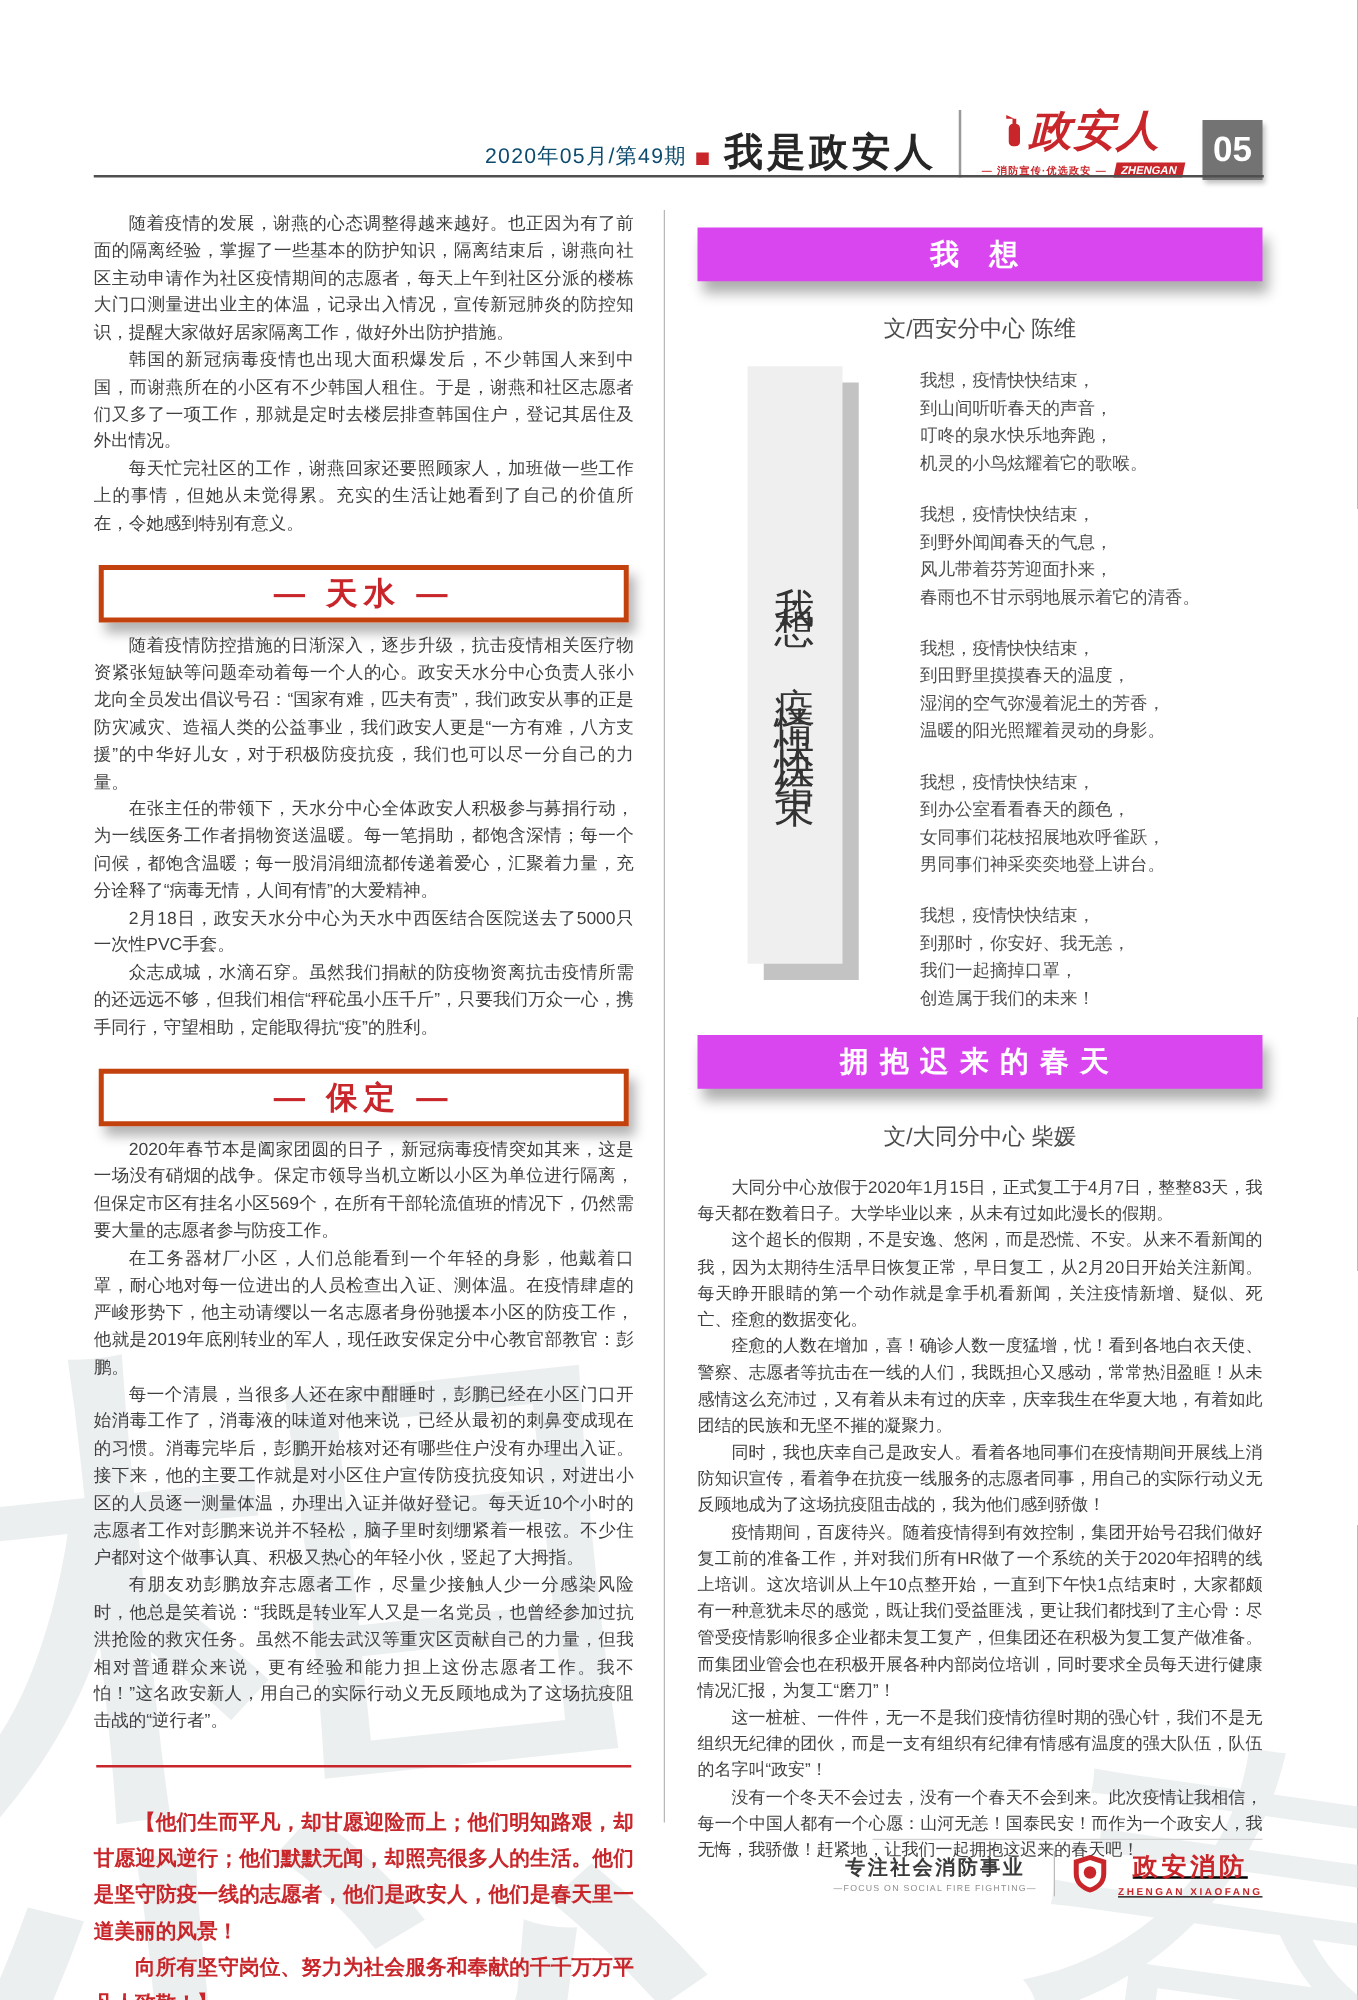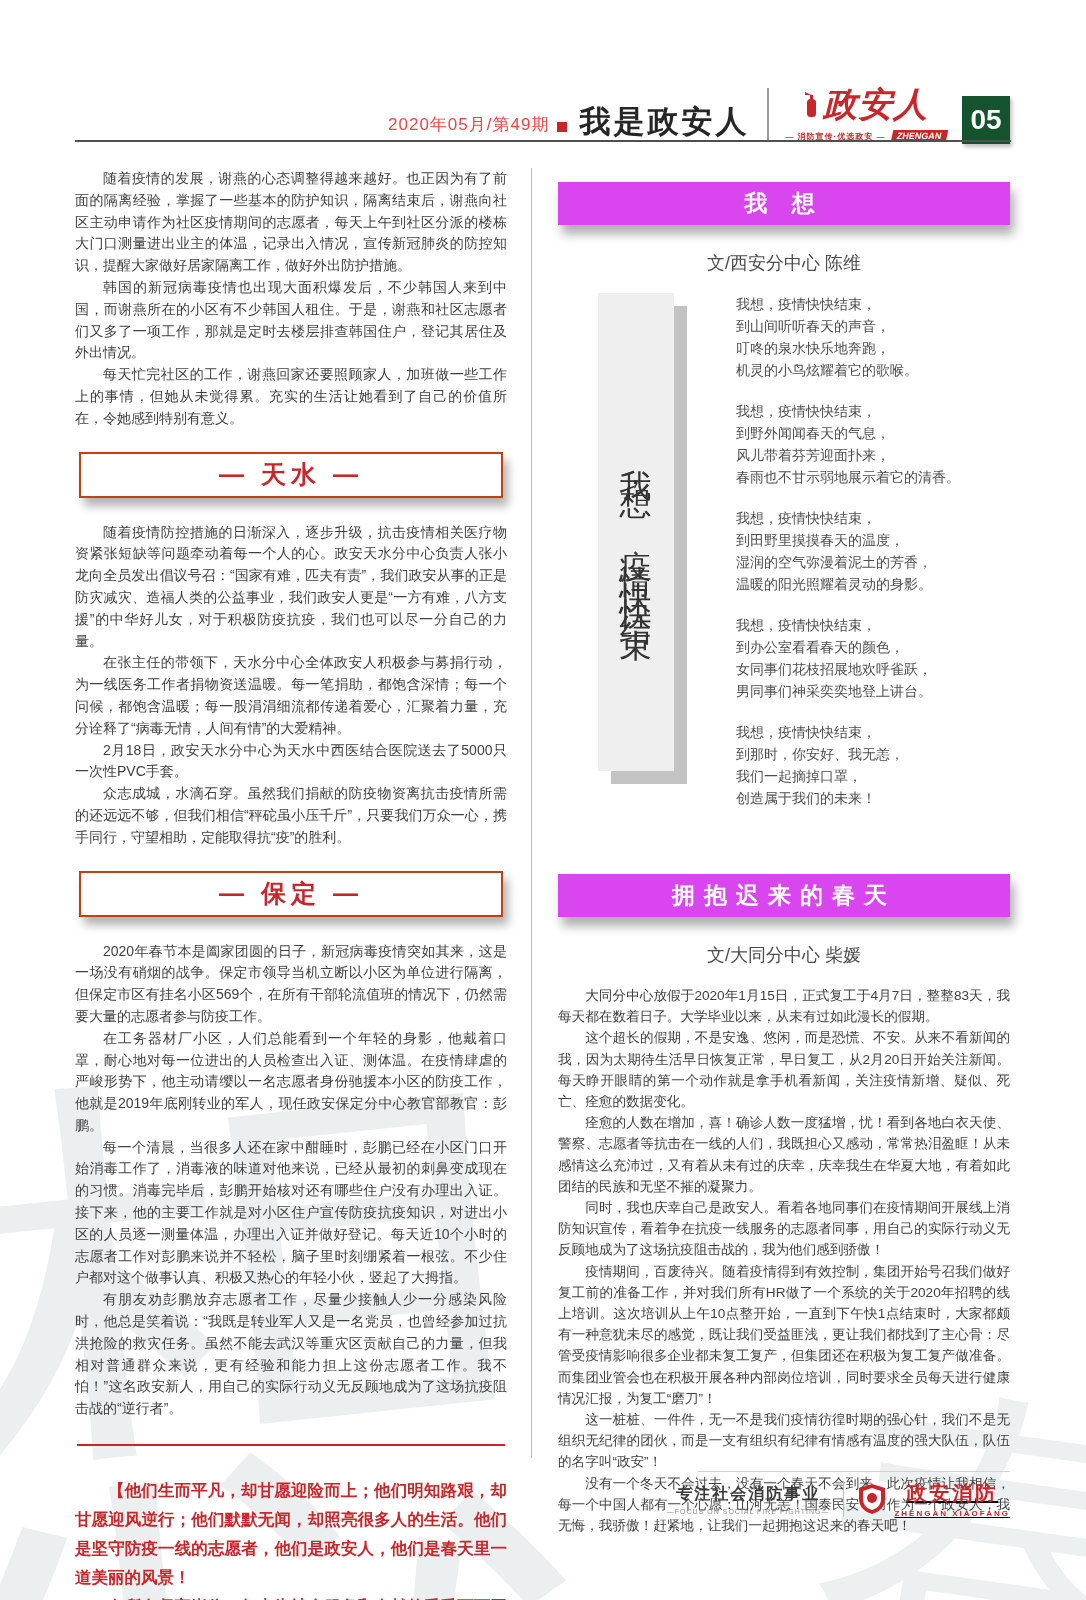--- a/index.html
+++ b/index.html
@@ -8,61 +8,61 @@
   .page {
     position:relative; width:1086px; height:1600px; margin:0 auto;
     background:#ffffff; overflow:hidden;
   }
   
   .wm { position:absolute; z-index:0; font-family:"DejaVu Serif","Liberation Serif",serif; line-height:1; pointer-events:none; }
   .wm1 { left:-60px; top:1060px; font-size:620px; color:#eceff0; transform:rotate(-6deg); }
   .wm2 { right:-90px; top:1380px; font-size:360px; color:#edf0f1; transform:rotate(8deg); }
   
   .header { position:absolute; top:82px; right:76px; display:flex; align-items:flex-end; z-index:2; }
-  .issue-date { font-size:17px; color:#ef4444; letter-spacing:1px; padding-bottom:8px; }
+  .issue-date { font-size:17px; color:#0c4a6e; letter-spacing:1px; padding-bottom:8px; }
   .red-square { width:10px; height:10px; background:#c8262a; margin:0 12px 12px 8px; }
   .masthead { font-size:31px; font-weight:900; color:#262626; letter-spacing:3px; padding-bottom:1px; }
   .head-divider { width:2px; height:54px; background:#9a9a9a; margin:0 16px 2px 18px; }
   .logo { display:flex; flex-direction:column; align-items:center; padding-bottom:2px; }
   .logo-top { display:flex; align-items:center; gap:4px; }
   .logo-main { font-size:34px; font-weight:900; font-style:italic; color:#c8262a; letter-spacing:1px; }
   .logo-sub { display:flex; align-items:center; gap:6px; margin-top:2px; }
   .logo-tagline { font-size:8px; color:#c8262a; letter-spacing:1px; font-weight:bold; }
   .logo-en { font-size:9px; color:#fff; background:#c8262a; padding:1px 5px; font-weight:bold; transform:skewX(-12deg); }
-  .page-num { width:48px; height:48px; background:#14532d; color:#fff; font-size:28px; font-weight:900;
+  .page-num { width:48px; height:48px; background:#737373; color:#fff; font-size:28px; font-weight:900;
     display:flex; align-items:center; justify-content:center; margin-left:16px; box-shadow:2px 3px 4px rgba(0,0,0,.25); }
   .header-rule { position:absolute; top:140px; left:75px; right:75px; height:2px; background:#4f4f4f; z-index:2; }
   
   .columns { position:absolute; top:168px; left:75px; right:76px; height:1330px; display:flex; z-index:1; }
   .col-left { width:432px; }
   .col-divider { width:1px; background:#b8b8b8; margin:0 26px 40px 24px; }
   .col-right { flex:1; }
   .body-par { font-size:14px; line-height:21.8px; color:#3f3f3f; text-align:justify; text-indent:2em; }
   
-  .section-box { margin:22px 4px 24px 4px; border:2px solid #c2410c; background:#fff; height:46px;
+  .section-box { margin:22px 4px 8px 4px; border:4px solid #c2410c; background:#fff; height:46px;
     display:flex; align-items:center; justify-content:center; box-shadow:5px 8px 9px rgba(0,0,0,.30); }
   .section-box span { color:#c8262a; font-size:25px; font-weight:900; letter-spacing:5px; }
   .red-rule { height:2px; background:#c8262a; margin:24px 2px 30px 2px; }
   .highlight-par { font-size:16.5px; font-weight:bold; color:#c8262a; line-height:29px; text-align:justify; text-indent:2em; }
   
   .banner { height:43px; background:#d946ef; display:flex; align-items:center; justify-content:center;
     box-shadow:4px 9px 10px rgba(0,0,0,.32); }
   .banner span { color:#fff; font-size:23px; font-weight:900; letter-spacing:9px; }
   .banner-first { margin-top:14px; }
   .byline { text-align:center; font-size:18px; color:#4c4c4c; margin:26px 0 18px 0; }
   
   .poem-wrap { display:flex; margin-top:8px; }
   .vertical-banner { width:76px; height:478px; background:#efefef; box-shadow:13px 13px 0 #c3c3c3;
     display:flex; align-items:center; justify-content:center; margin-left:40px; flex:none; }
   .vertical-banner span { writing-mode:vertical-rl; font-family:"Liberation Serif","DejaVu Serif",serif;
     font-size:32px; color:#333; letter-spacing:16px; }
   .stanzas { margin-left:62px; }
   .stanza { margin-bottom:19px; }
   .stanza div { font-size:14px; line-height:22px; color:#4d4d4d; white-space:nowrap; }
-  .spring-section { margin-top:46px; }
+  .spring-section { }
   .spring-pars .body-par { line-height:21.2px; font-size:13.6px; }
   
   .footer-rule { position:absolute; bottom:128px; right:76px; width:312px; height:1px; background:#d2d2d2; z-index:1; }
   .footer { position:absolute; bottom:82px; right:76px; display:flex; align-items:center; z-index:2; }
   .slogan-block { display:flex; flex-direction:column; align-items:center; }
   .slogan { font-size:16px; font-weight:bold; color:#3a3a3a; letter-spacing:2px; }
   .slogan-en { font-size:7px; color:#8d8d8d; letter-spacing:1px; margin-top:3px; }
   .footer-divider { width:1px; height:36px; background:#bcbcbc; margin:0 14px; }
   .shield-icon { margin-right:8px; }
   .brand-block { display:flex; flex-direction:column; align-items:center;text-decoration:underline; }

